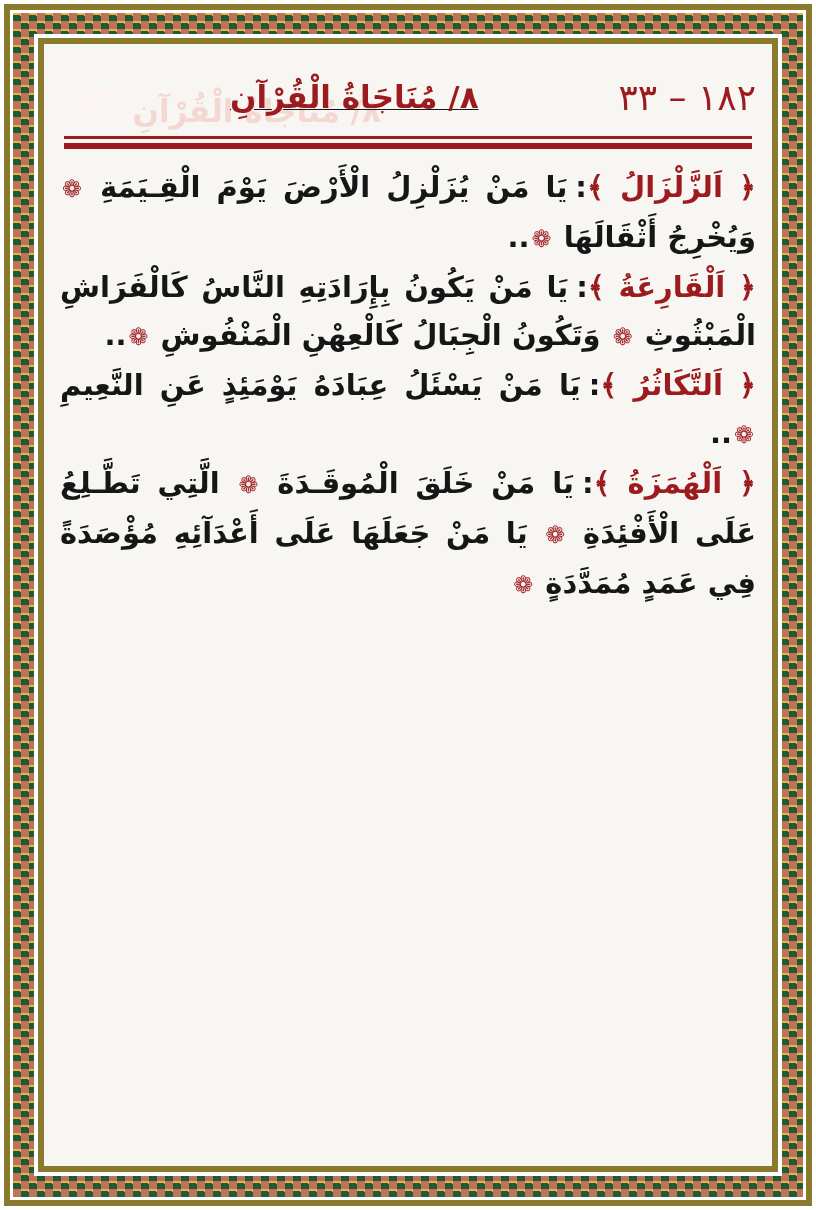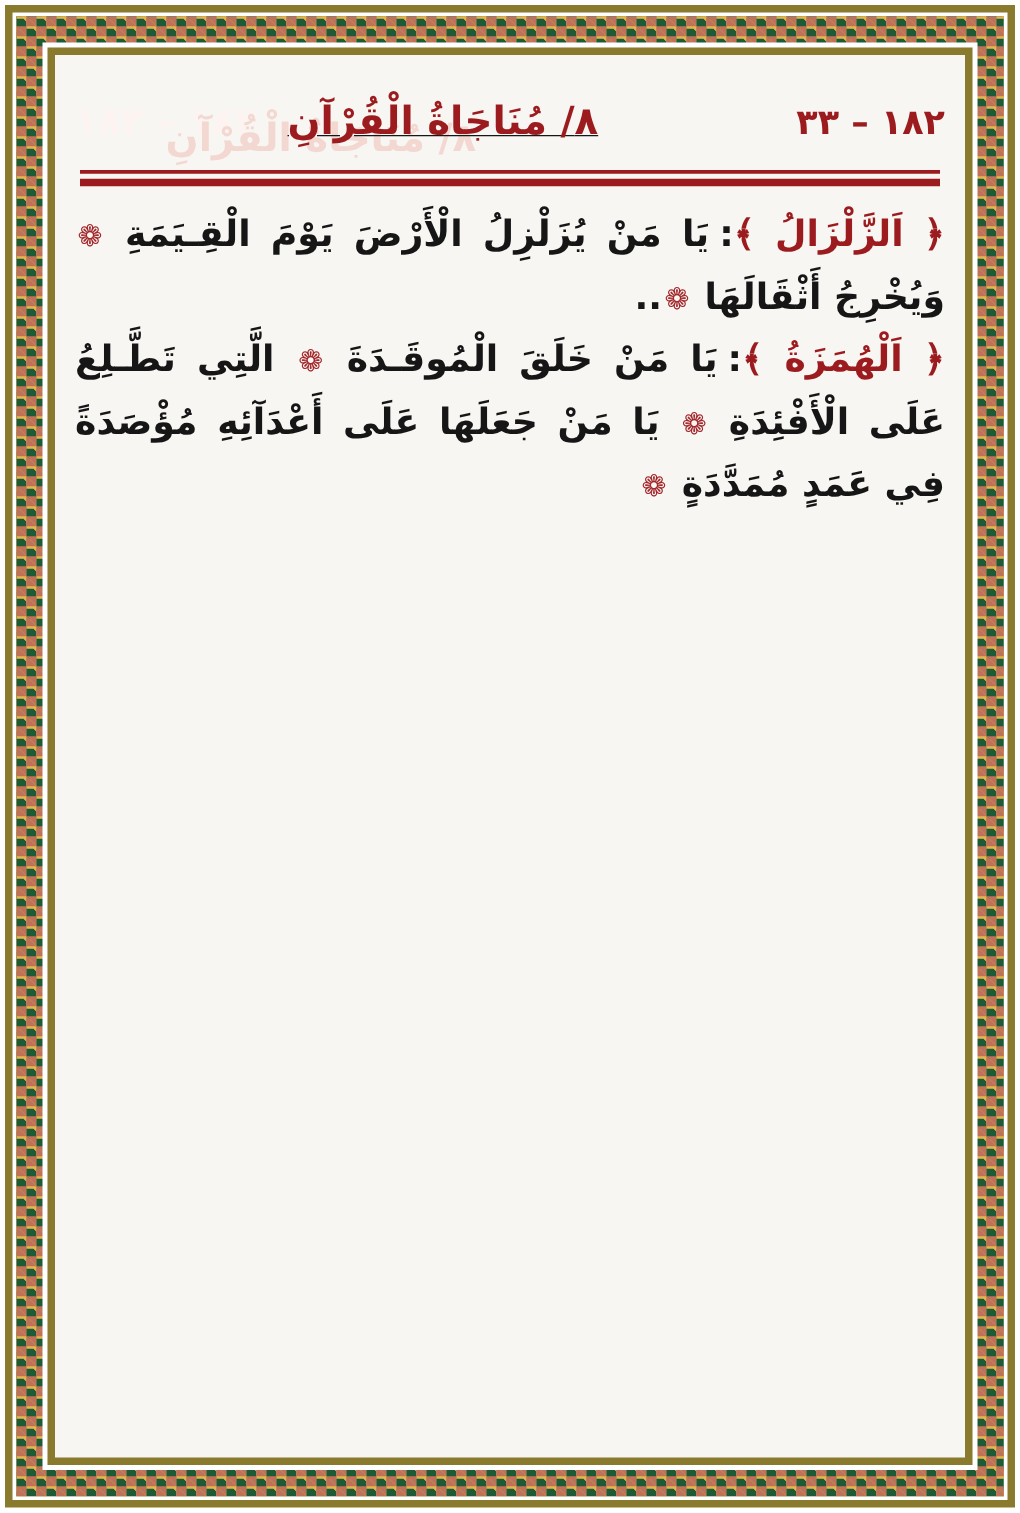--- a/index.html
+++ b/index.html
@@ -52,22 +52,22 @@
   
   .header {
     margin-top:26px;
     display:flex;
     align-items:center;
     justify-content:space-between;
     height:54px;
   }
   .page-numbers {
     color:#9c1b1e;
-    font-size:28px;
-    font-weight:bold;
+    font-size:36px;
+    font-weight:normal;
     white-space:nowrap;
     min-width:170px;
   }
   .title-wrap { position:relative; text-align:left; flex:1;text-decoration:underline; }
   .page-title {
     position:relative; z-index:1;
     color:#9c1b1e;
     font-size:31px;
     font-weight:bold;
     white-space:nowrap;
@@ -129,21 +129,23 @@
             </div>
 
             <div class="rule-thin"></div>
             <div class="rule-thick"></div>
 
             <div class="text-body">
 
               <p class="line"><span class="sname"><span class="bkt">﴿ </span><span>اَلزَّلْزَالُ</span><span class="bkt"> ﴾</span></span><span class="colon">:</span><span class="stext">يَا مَنْ يُزَلْزِلُ الْأَرْضَ يَوْمَ الْقِـيَمَةِ <span class="rosette">❁</span> وَيُخْرِجُ أَثْقَالَهَا <span class="rosette">❁</span>..</span></p>
 
 
+              <p class="line"><span class="sname"><span class="bkt">﴿ </span><span>اَلْقَارِعَةُ</span><span class="bkt"> ﴾</span></span><span class="colon">:</span><span class="stext">يَا مَنْ يَكُونُ بِإِرَادَتِهِ النَّاسُ كَالْفَرَاشِ الْمَبْثُوثِ <span class="rosette">❁</span> وَتَكُونُ الْجِبَالُ كَالْعِهْنِ الْمَنْفُوشِ <span class="rosette">❁</span>..</span></p>
 
+              <p class="line"><span class="sname"><span class="bkt">﴿ </span><span>اَلتَّكَاثُرُ</span><span class="bkt"> ﴾</span></span><span class="colon">:</span><span class="stext">يَا مَنْ يَسْئَلُ عِبَادَهُ يَوْمَئِذٍ عَنِ النَّعِيمِ <span class="rosette">❁</span>..</span></p>
 
 
               <p class="line"><span class="sname"><span class="bkt">﴿ </span><span>اَلْهُمَزَةُ</span><span class="bkt"> ﴾</span></span><span class="colon">:</span><span class="stext">يَا مَنْ خَلَقَ الْمُوقَـدَةَ <span class="rosette">❁</span> الَّتِي تَطَّـلِعُ عَلَى الْأَفْئِدَةِ <span class="rosette">❁</span> يَا مَنْ جَعَلَهَا عَلَى أَعْدَآئِهِ مُؤْصَدَةً فِي عَمَدٍ مُمَدَّدَةٍ <span class="rosette">❁</span></span></p>
 
             </div>
 
           </div>
         </div>
       </div>
     </div>

